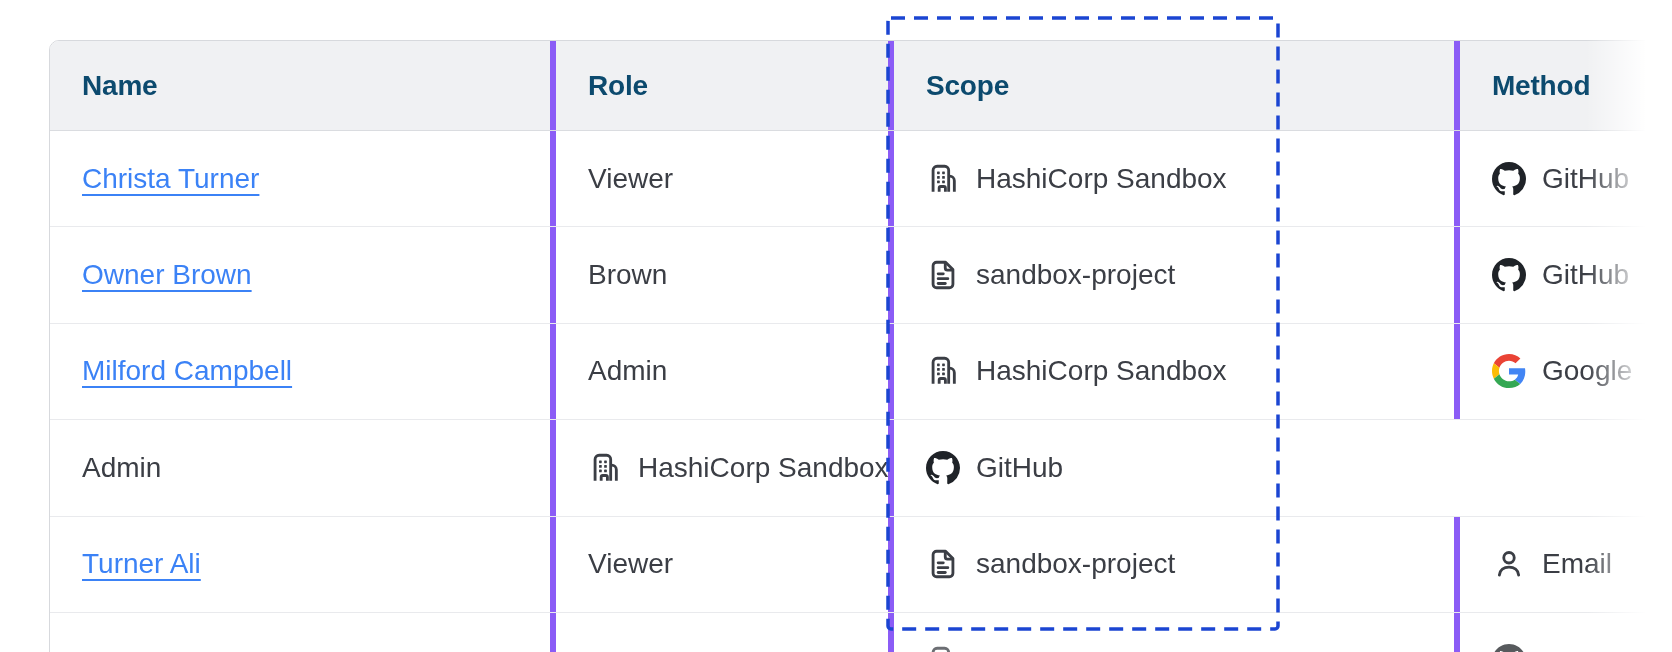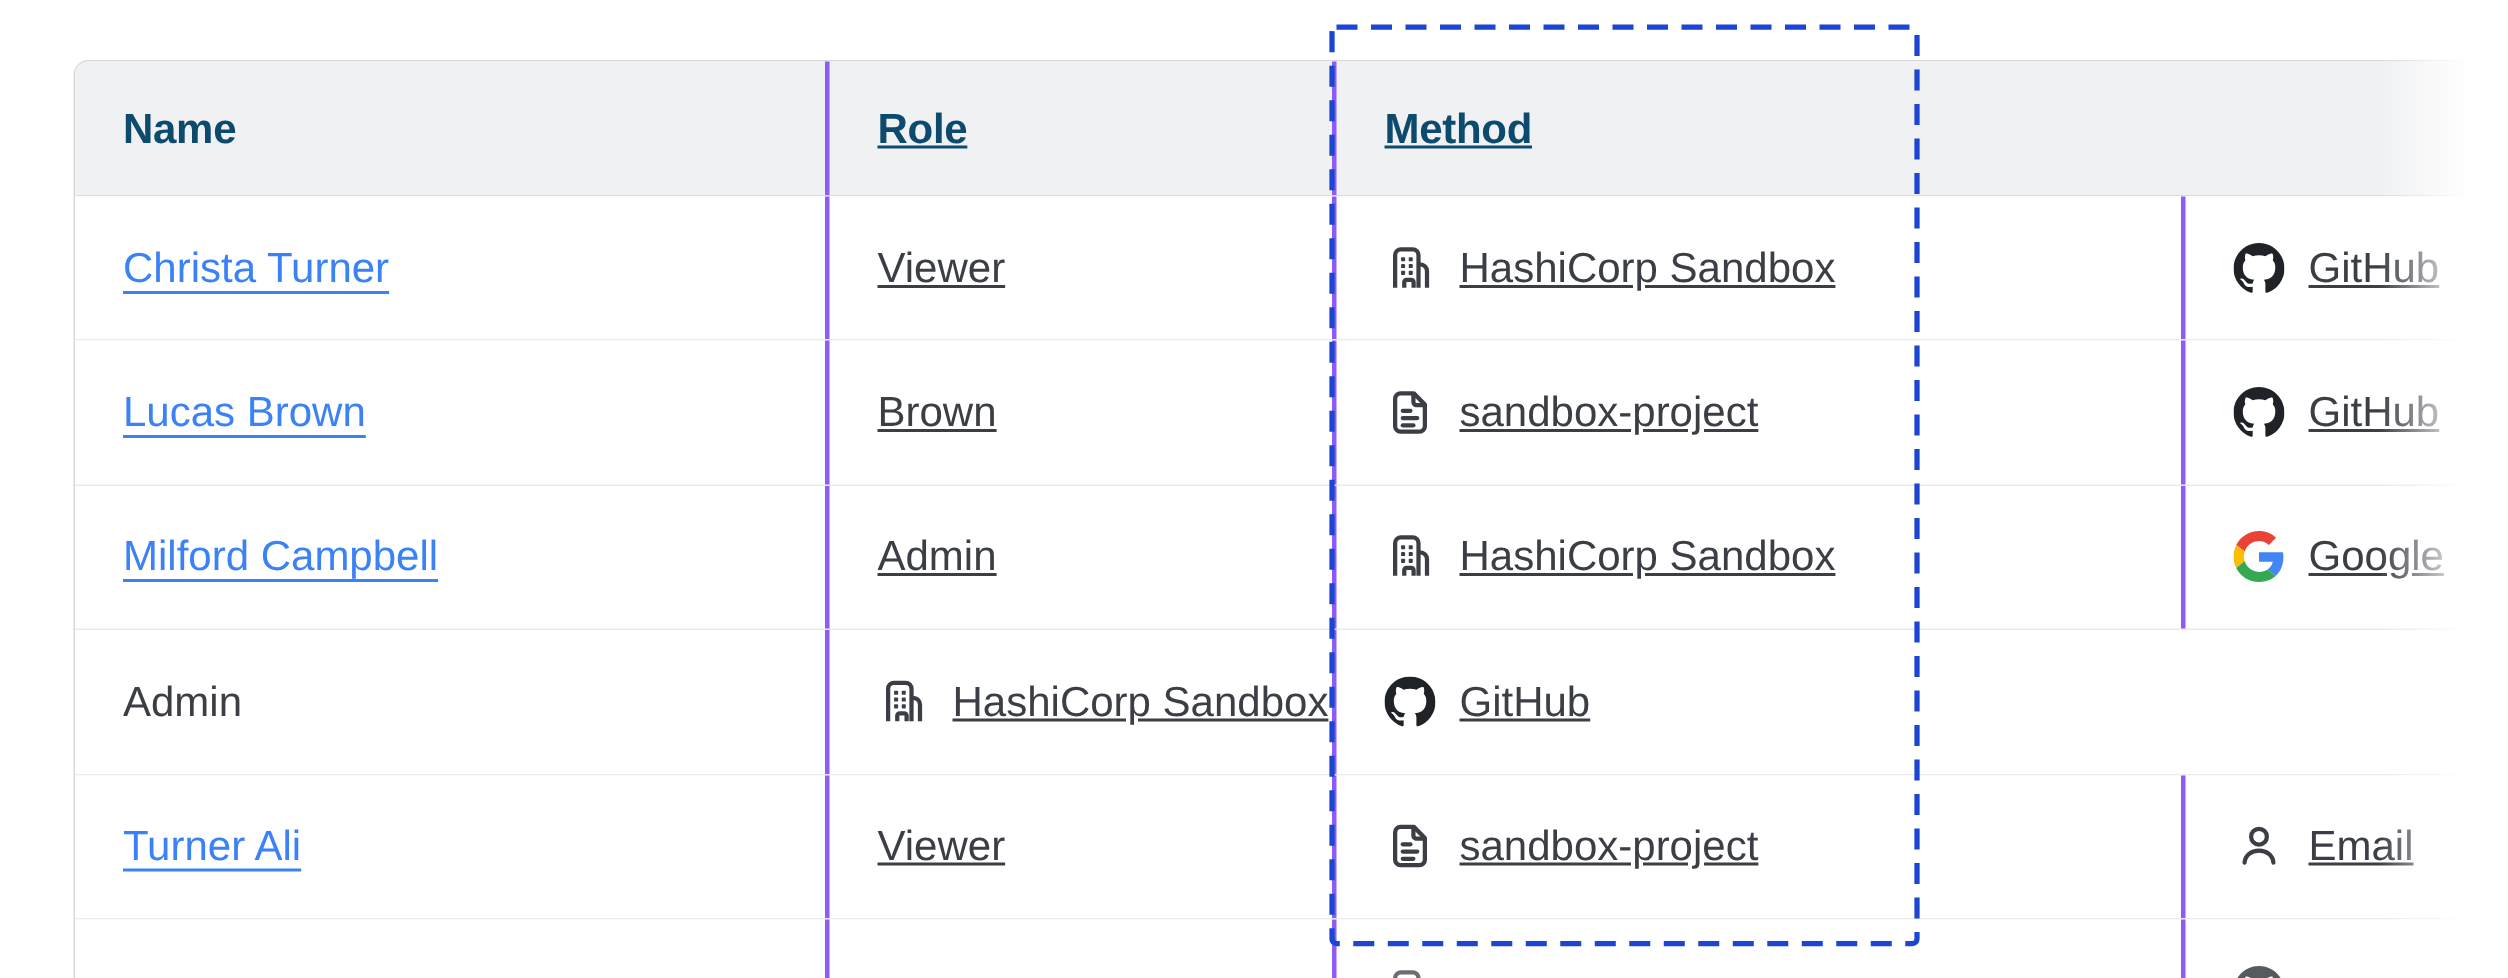--- a/index.html
+++ b/index.html
@@ -42,21 +42,21 @@
     border-bottom:1px solid #e9eaed;
     background:#ffffff;
   }
   .cell{
     display:flex;align-items:center;
     padding-left:32px;
     font-size:28px;color:#3b3e45;
     box-sizing:border-box;
     white-space:nowrap;
   }
-  .th + .th, .cell + .cell{border-left:3px solid #8b5cf6;text-decoration:underline;}
+  .th + .th, .cell + .cell{border-left:6px solid #8b5cf6;}
   .name-link{
     color:#3b82f6;
     text-decoration:underline;
     text-decoration-thickness:2px;
     text-underline-offset:6px;
     cursor:pointer;
   }
   .icon{
     display:inline-flex;align-items:center;justify-content:center;
     width:34px;height:34px;
@@ -121,20 +121,21 @@
       <path d="M5.2 19.8c.35-3.5 3.1-5.6 6.8-5.6s6.45 2.1 6.8 5.6"></path>
     </g>
   </defs>
 </svg>
 
 <div class="table">
 
   <div class="grid-row thead">
     <div class="th">Name</div>
     <div class="th">Role</div>
+    <div class="th">Scope</div>
     <div class="th">Method</div>
   </div>
 
   <div class="grid-row row">
     <div class="cell">
         <a class="name-link">Christa Turner</a>
       </div>
     <div class="cell">Viewer</div>
     <div class="cell">
         <span class="icon">
@@ -149,21 +150,21 @@
           <svg viewBox="0 0 16 16">
             <use href="#ic-github"></use>
           </svg>
         </span>
         <span>GitHub</span>
       </div>
   </div>
 
   <div class="grid-row row">
     <div class="cell">
-        <a class="name-link">Lucas Brown</a>
+        <a class="name-link">Owner Brown</a>
       </div>
     <div class="cell">Brown</div>
     <div class="cell">
         <span class="icon">
           <svg viewBox="0 0 24 24">
             <use href="#ic-file"></use>
           </svg>
         </span>
         <span>sandbox-project</span>
       </div>

